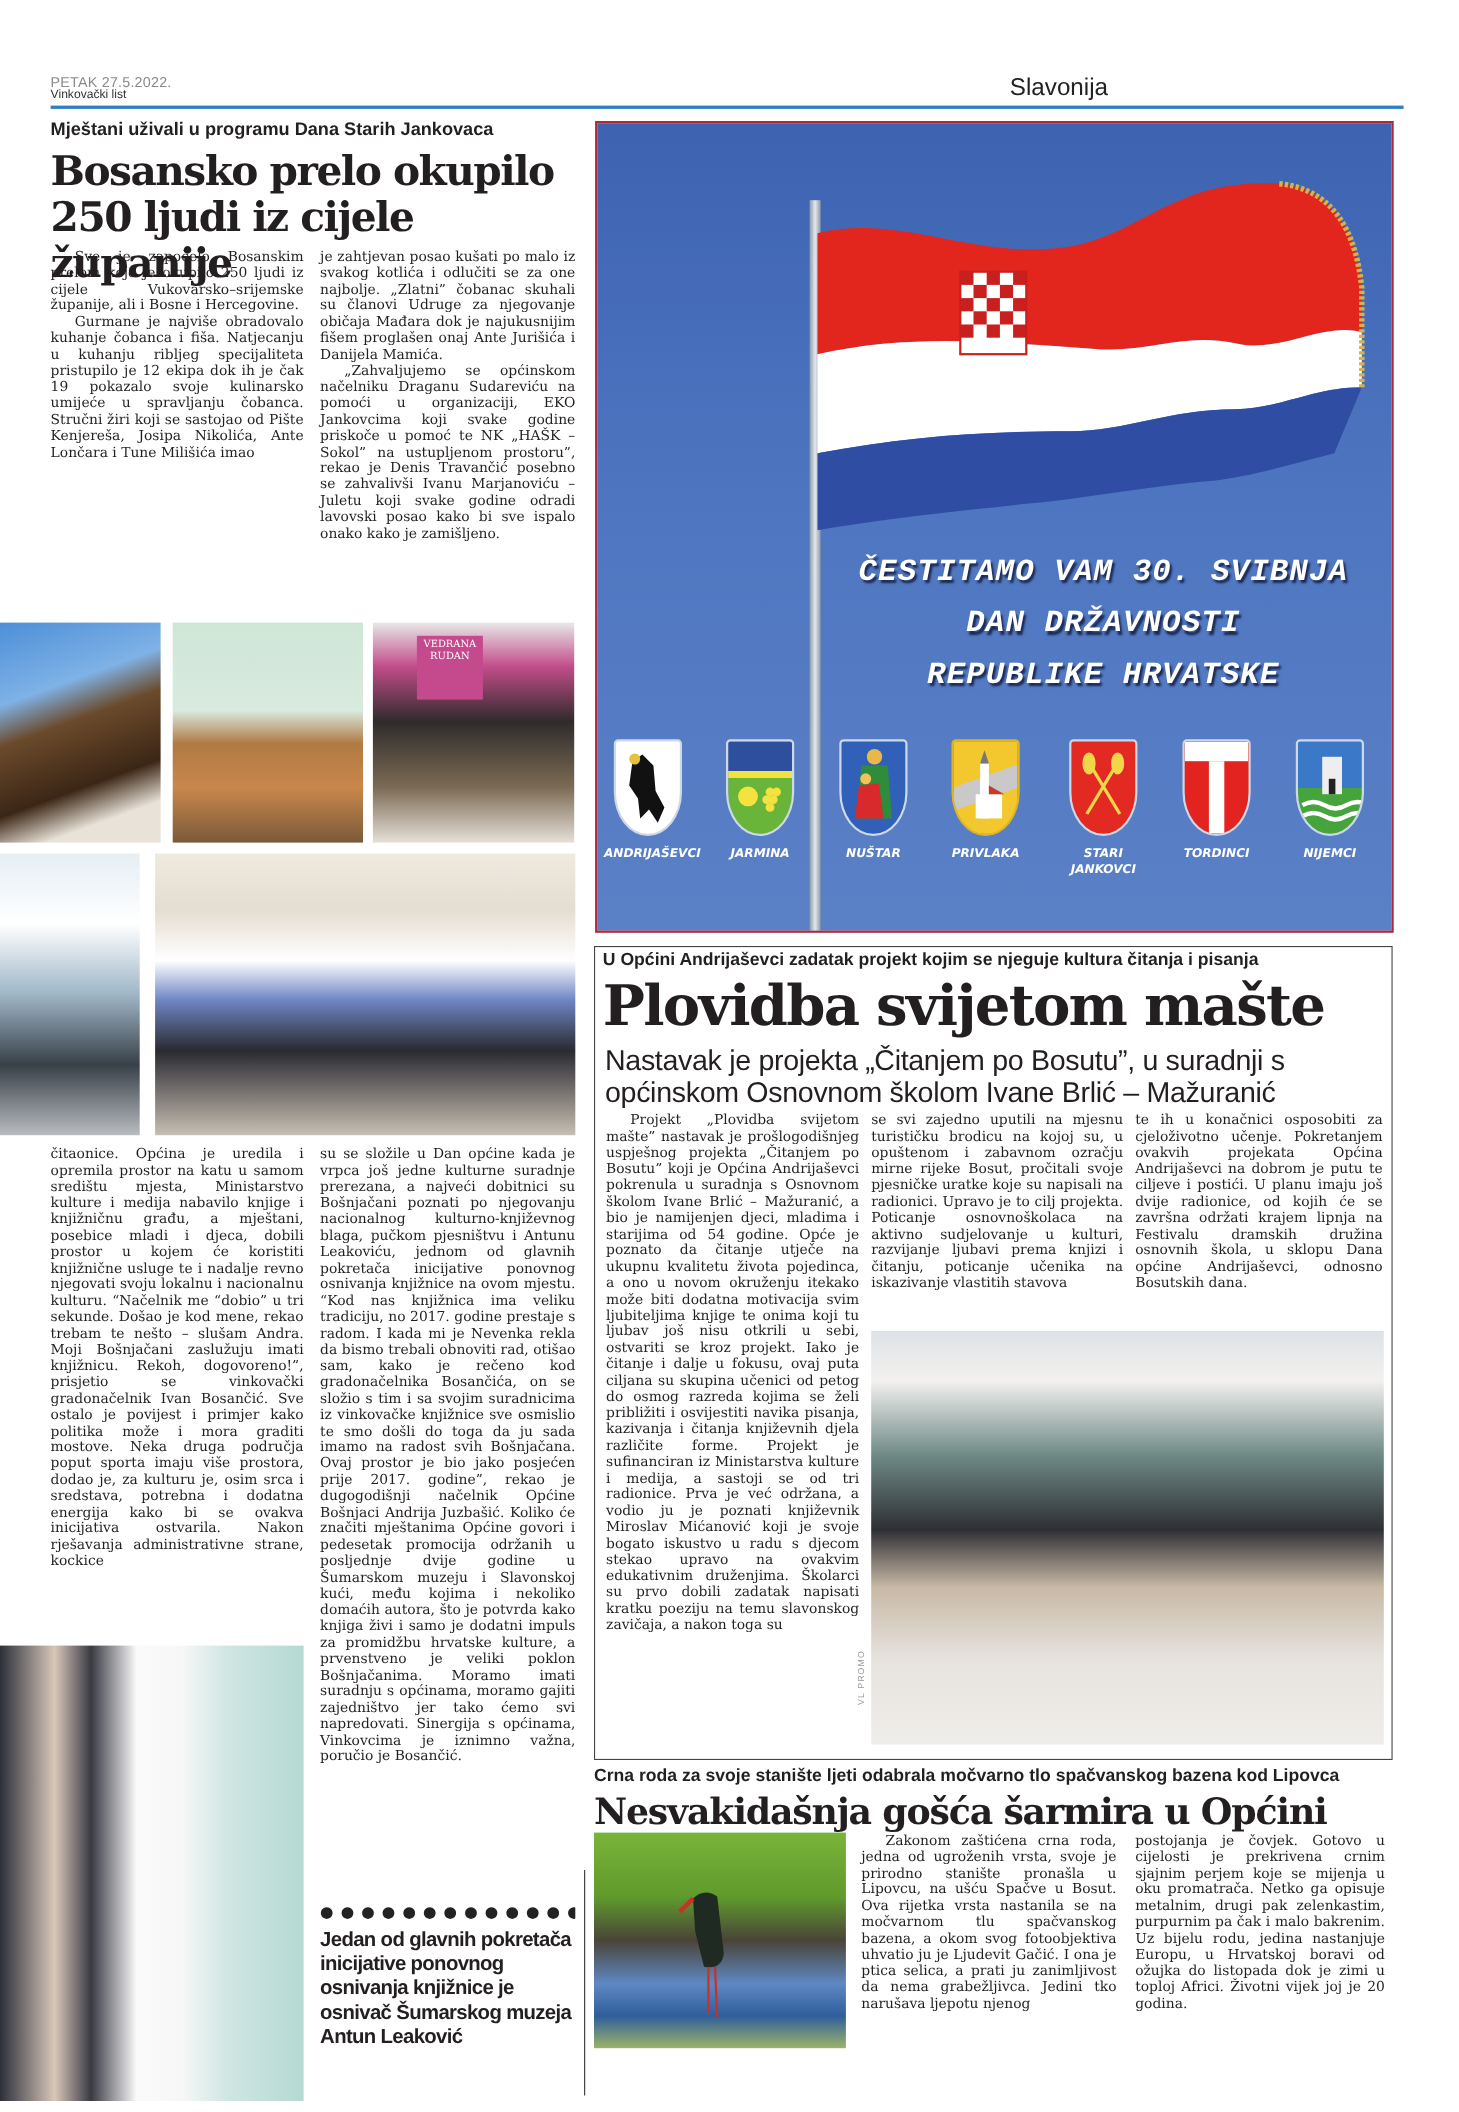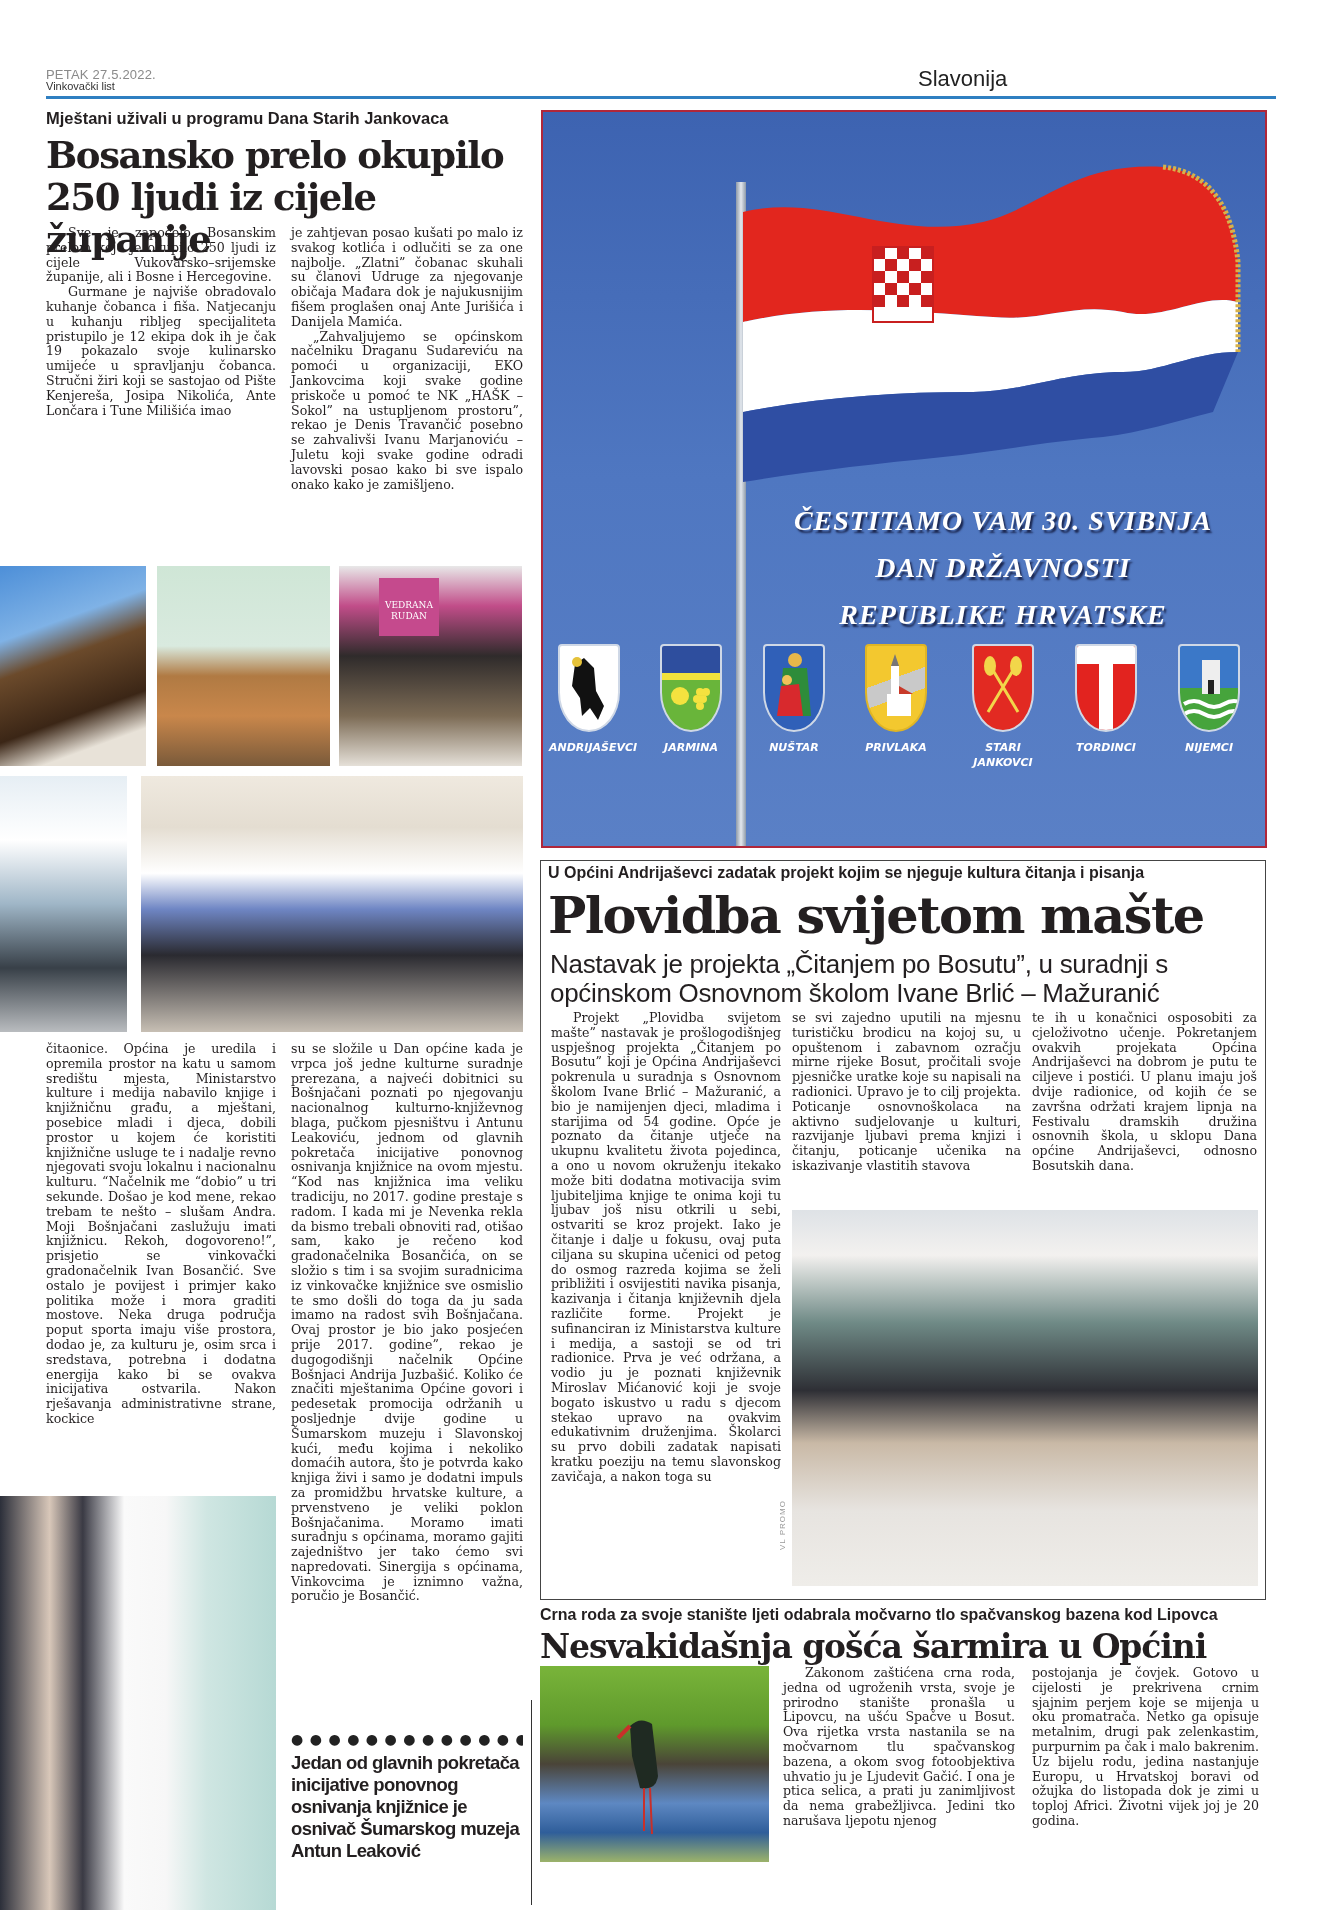--- a/index.html
+++ b/index.html
@@ -23,31 +23,31 @@
   .a1-col1 { left: 46px; top: 226px; width: 230px; }
   .a1-col2 { left: 291px; top: 226px; width: 232px; }
 
   
   .photo { position: absolute; overflow: hidden; }
   .ph1 { left: 0; top: 566px; width: 146px; height: 200px; background: linear-gradient(160deg, #4d8fd8 0%, #7fb2e6 30%, #6b4a2b 45%, #3b2616 70%, #e8e2d8 85%); }
   .ph2 { left: 157px; top: 566px; width: 173px; height: 200px; background: linear-gradient(180deg, #cfe6d6 0%, #d9eadf 40%, #b07a43 55%, #c9874b 75%, #7a5a3a 100%); }
   .ph3 { left: 339px; top: 566px; width: 183px; height: 200px; background: linear-gradient(180deg, #e8e8e8 0%, #c14d89 20%, #2f2b2b 45%, #7c6b55 75%, #e5e0d8 100%); }
   .ph4 { left: 0; top: 776px; width: 127px; height: 256px; background: linear-gradient(180deg, #e6eef4 0%, #ffffff 25%, #9fb6c7 50%, #384048 75%, #b9bcbf 100%); }
   .ph5 { left: 141px; top: 776px; width: 382px; height: 256px; background: linear-gradient(180deg, #efe9df 0%, #e4ddd1 20%, #ffffff 38%, #6f86c4 52%, #2a2a30 70%, #c7bfb4 100%); }
-  .books-poster { position: absolute; left: 40px; top: 12px; width: 60px; height: 58px; background: #c54a8d; color: #fff; font-family: "DejaVu Serif", serif; font-size: 9px; text-align: center; line-height: 11px; padding-top: 22px; box-sizing: border-box; }
+  .books-poster { position: absolute; left: 40px; top: 12px; width: 60px; height: 58px; background: #c54a8d; color: #fff; font-family: "DejaVu Serif", serif; font-size: 9px; text-align: center; line-height: 11px; padding-top: 3px; box-sizing: border-box; }
 
   
   .ad { left: 541px; top: 110px; width: 726px; height: 738px; background: linear-gradient(180deg, #3d63b1 0%, #4f77c1 50%, #5a80c6 100%); border: 2px solid #b0273a; box-sizing: border-box; overflow: hidden; }
   .ad-pole { position: absolute; left: 193px; top: 70px; width: 10px; height: 680px; background: linear-gradient(90deg, #8e9aa8, #e3e8ee, #8e9aa8); }
   .ad-flag { position: absolute; left: 200px; top: 40px; width: 500px; height: 330px; }
-  .ad-text { position: absolute; left: 180px; width: 560px; text-align: center; color: #ffffff; font-family: Liberation Serif, serif; font-weight: bold; font-style: italic; font-size: 28px; letter-spacing: 1px; text-shadow: 2px 3px 2px #1b2750; }
+  .ad-text { position: absolute; left: 180px; width: 560px; text-align: center; color: #ffffff; font-family: Liberation Mono, monospace; font-weight: bold; font-style: italic; font-size: 28px; letter-spacing: 1px; text-shadow: 2px 3px 2px #1b2750; }
   .ad-t1 { top: 393px; }
   .ad-t2 { top: 440px; }
   .ad-t3 { top: 487px; }
-  .coa-row { position: absolute; left: 0; top: 532px; width: 726px; height: 150px; }
+  .coa-row { position: absolute; left: 0; top: 560px; width: 726px; height: 150px; }
   .coa { position: absolute; width: 80px; text-align: center; }
   .coa-shield { width: 62px; height: 88px; margin: 0 auto; border: 2px solid #cfd8e6; box-sizing: border-box; border-radius: 4px 4px 50% 50% / 4px 4px 45% 45%; overflow: hidden; position: relative; }
   .coa-label { margin-top: 8px; color: #ffffff; font-family: "DejaVu Sans", sans-serif; font-weight: bold; font-style: italic; font-size: 11px; line-height: 15px; }
 
   
   .a2-box { left: 540px; top: 860px; width: 726px; height: 740px; border: 1px solid #444; box-sizing: border-box; }
   .a2-kicker { left: 548px; top: 864px; font-size: 16px; font-weight: bold; font-family: "Liberation Sans", sans-serif; }
   .a2-title { left: 548px; top: 884px; font-size: 51px; font-weight: bold; font-family: "DejaVu Serif", serif; letter-spacing: -1.6px; line-height: 62px; }
   .a2-sub { left: 550px; top: 950px; width: 710px; font-size: 26px; line-height: 29px; font-family: "Liberation Sans", sans-serif; font-weight: 300; color: #231f20; letter-spacing: -0.3px; }
   .a2-col1 { left: 551px; top: 1011px; width: 230px; }

